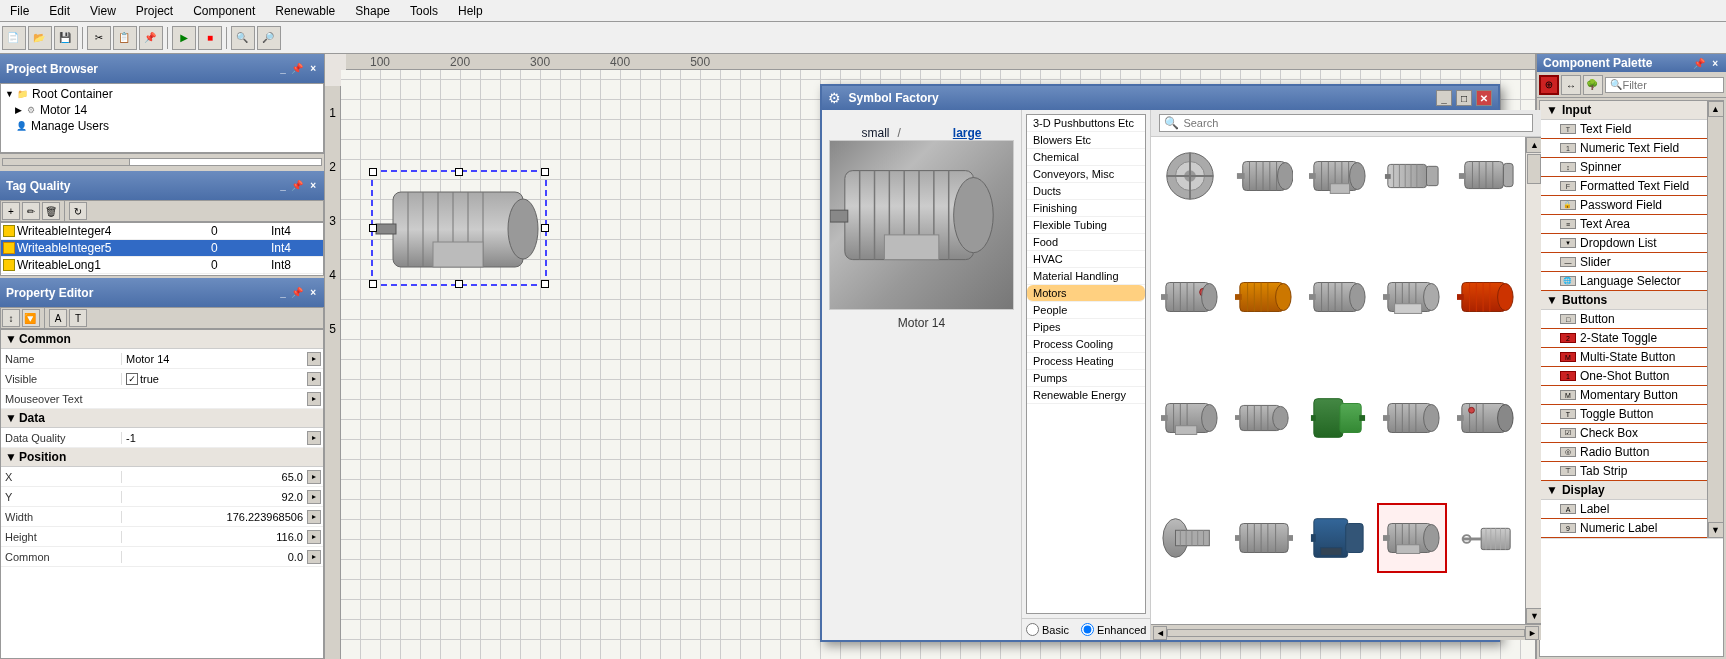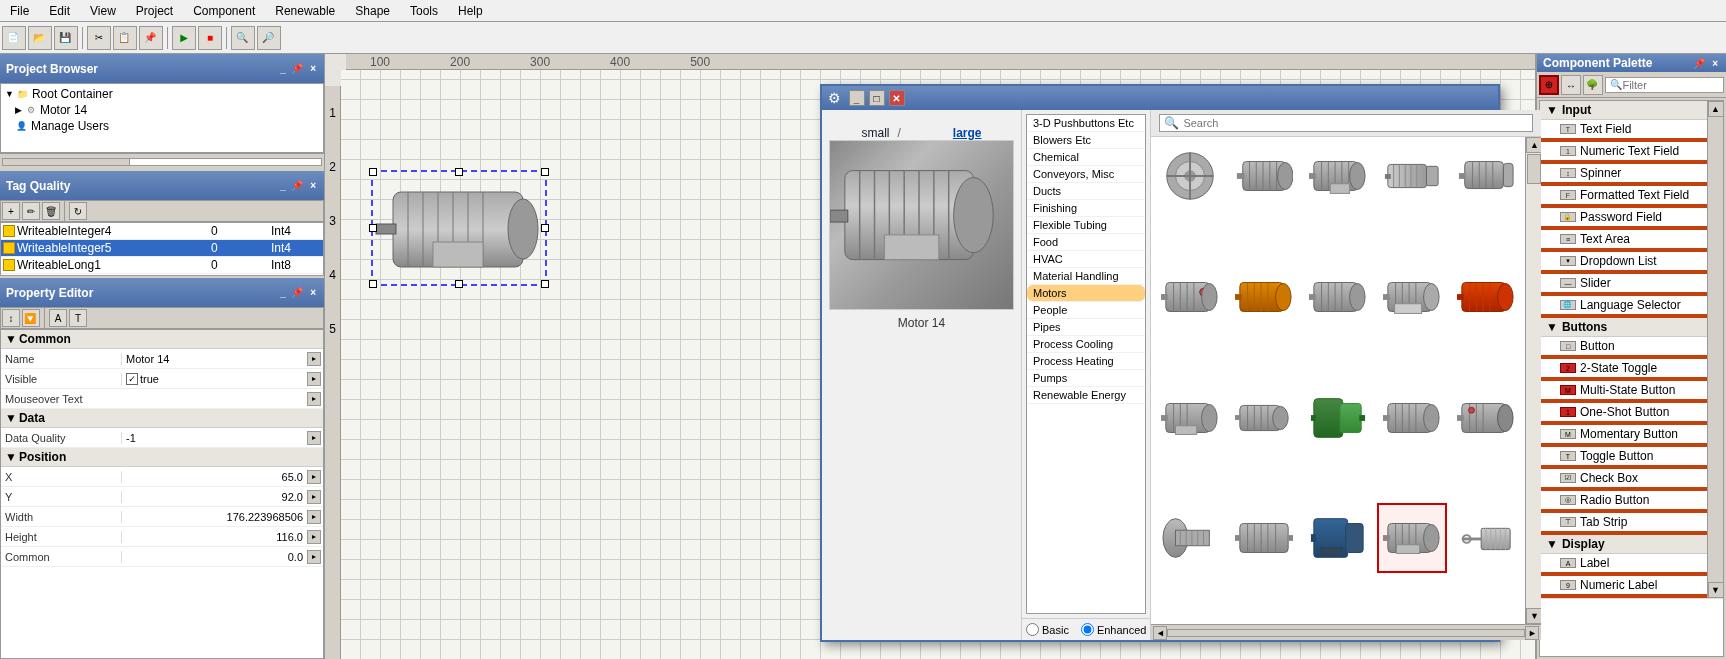--- a/index.html
+++ b/index.html
@@ -102,21 +102,21 @@
     .scroll-thumb { width: 14px; height: 30px; background: #d4d0c8; border: 1px solid #999; margin: 1px; }
 
     
     .right-panel { width: 190px; background: #d4d0c8; border-left: 1px solid #999; display: flex; flex-direction: column; }
     .palette-header { background: linear-gradient(to bottom, #6b8cbf, #4a6ea8); color: white; padding: 2px 6px; font-size: 11px; font-weight: bold; display: flex; justify-content: space-between; align-items: center; height: 18px; }
     .palette-toolbar { background: #d4d0c8; border-bottom: 1px solid #999; display: flex; align-items: center; gap: 2px; padding: 2px; height: 26px; }
     .palette-search { display: flex; align-items: center; border: 1px solid #999; background: white; padding: 1px 4px; flex: 1; }
     .palette-search input { border: none; outline: none; font-size: 11px; width: 100%; }
     .palette-content { flex: 1; background: white; border: 1px solid #999; overflow-y: auto; margin: 2px; }
     .palette-section-header { background: #e8e4de; padding: 2px 6px; font-size: 11px; font-weight: bold; border-bottom: 1px solid #ccc; display: flex; align-items: center; gap: 4px; cursor: pointer; }
-    .palette-item { padding: 2px 8px 2px 20px; font-size: 11px; cursor: pointer; display: flex; align-items: center; gap: 4px; border-bottom: 4px solid #c2410c; }
+    .palette-item { padding: 2px 8px 2px 20px; font-size: 11px; cursor: pointer; display: flex; align-items: center; gap: 4px; border-bottom: 1px solid #c2410c; }
     .palette-item-icon { width: 16px; height: 10px; background: #d4d0c8; border: 1px solid #888; display: inline-block; font-size: 8px; display: flex; align-items: center; justify-content: center; }
 
     
     .v-scrollbar { width: 16px; background: #d4d0c8; border-left: 1px solid #999; display: flex; flex-direction: column; align-items: center; }
   </style>
 </head>
 <body>
 
 <div class="menu-bar">
   <span class="menu-item">File</span>
@@ -358,20 +358,21 @@
           </svg>
         </div>
       </div>
     </div>
   </div>
 
   <div style="position:absolute;top:54px;left:580px;z-index:100">
     <div class="dialog" style="position:relative">
       <div class="dialog-titlebar">
         <span style="font-size:14px;margin-right:4px">⚙</span>
+        <span class="dialog-title-text">Symbol Factory</span>
         <button class="dialog-btn min">_</button>
         <button class="dialog-btn max">□</button>
         <button class="dialog-btn close">✕</button>
       </div>
       <div class="dialog-body">
 
         <div class="preview-panel">
           <div class="size-controls">
             <a class="size-link">small</a>
             <span class="size-separator">/</span>

